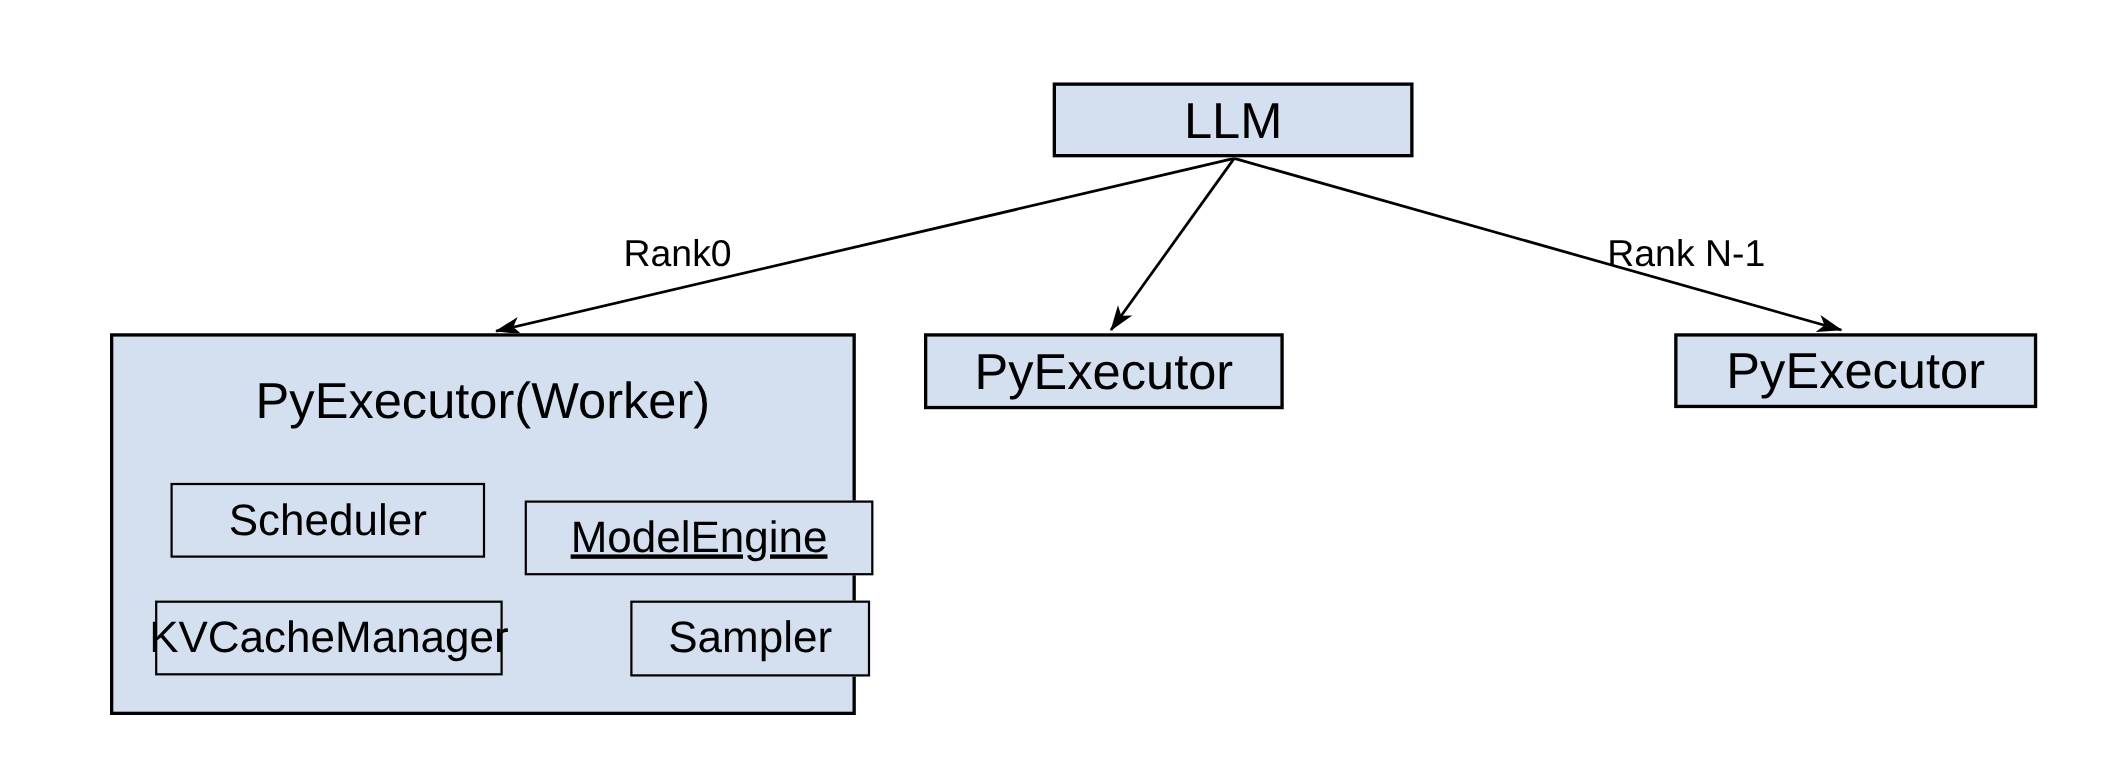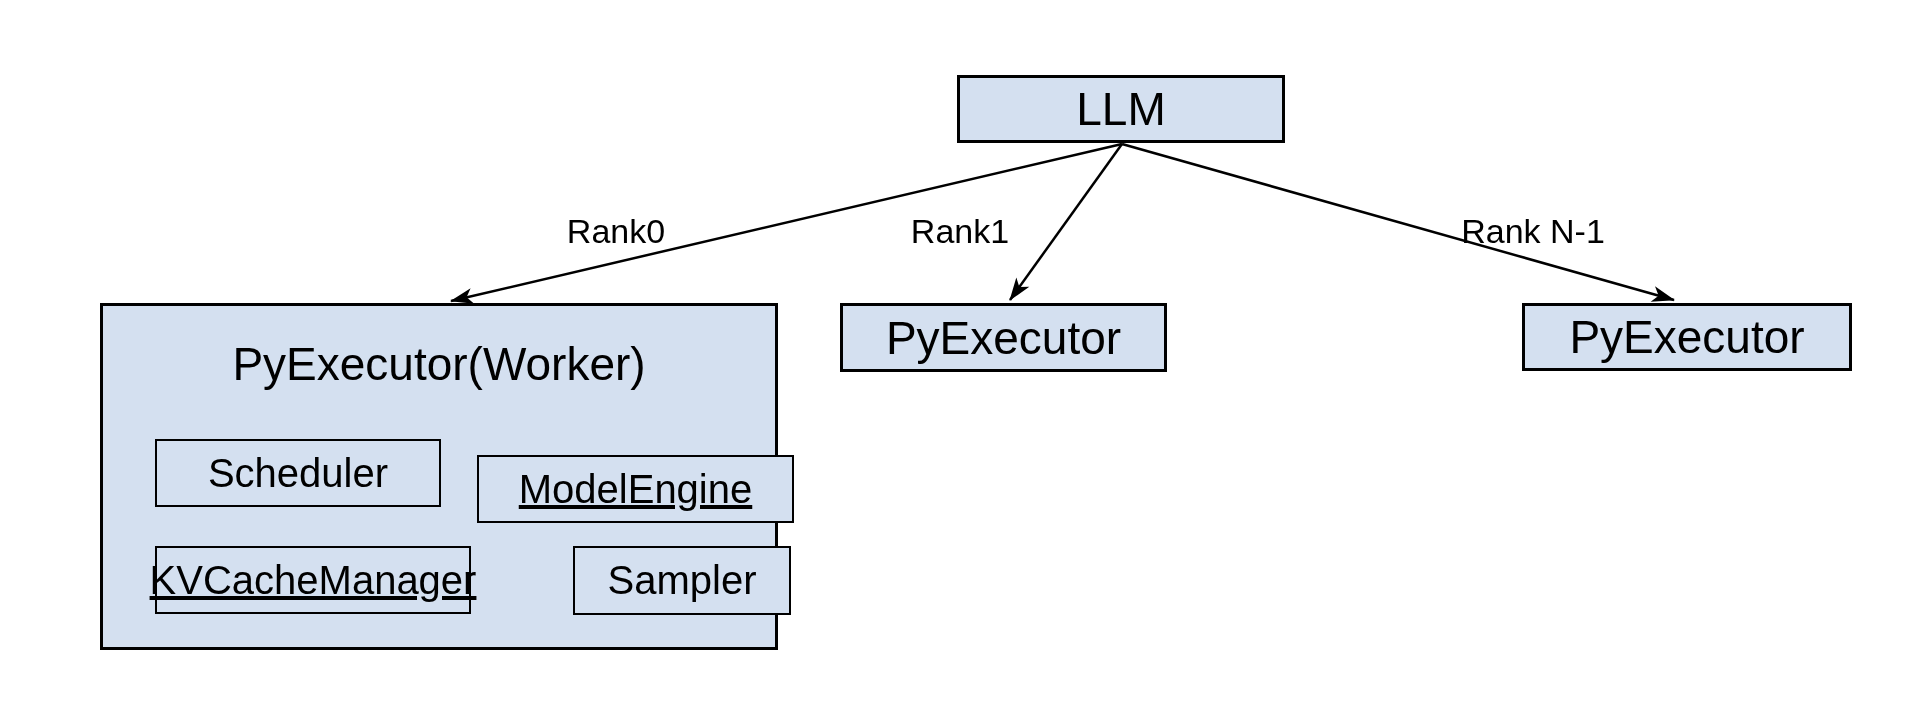--- a/index.html
+++ b/index.html
@@ -57,21 +57,21 @@
     box-sizing: border-box;
     display: flex;
     align-items: center;
     justify-content: center;
     font-size: 40px;
     text-align: center;
     margin-left: 26px;
   }
   .sub-scheduler   { left: 26px;  top: 133px; width: 286px; height: 68px; }
   .sub-modelengine { left: 348px; top: 149px; width: 317px; height: 68px; text-decoration: underline; }
-  .sub-kvcache     { left: 26px;  top: 240px; width: 316px; height: 68px; text-decoration: underline; }
+  .sub-kvcache     { left: 12px;  top: 240px; width: 316px; height: 68px; }
   .sub-sampler     { left: 444px; top: 240px; width: 218px; height: 69px; }
   .edge-label {
     position: absolute;
     font-size: 34px;
     line-height: 34px;
     width: 170px;
     text-align: center;
     white-space: nowrap;
   }
   .label-rank0  { left: 531px;  top: 214px; }
@@ -92,21 +92,20 @@
     <line x1="1122" y1="144" x2="451" y2="301" stroke="#000000" stroke-width="2.5" marker-end="url(#arrowhead)"></line>
     <line x1="1122" y1="144" x2="1010" y2="300" stroke="#000000" stroke-width="2.5" marker-end="url(#arrowhead)"></line>
     <line x1="1122" y1="144" x2="1674" y2="300" stroke="#000000" stroke-width="2.5" marker-end="url(#arrowhead)"></line>
   </svg>
 
   <div class="node node-llm">
     <span>LLM</span>
   </div>
 
   <div class="edge-label label-rank0">Rank0</div>
-  <div class="edge-label label-rank1">Rank1</div>
   <div class="edge-label label-rank-n">Rank N-1</div>
 
   <div class="node node-worker0">
     <div class="worker0-title">PyExecutor(Worker)</div>
     <div class="subnode sub-scheduler">Scheduler</div>
     <div class="subnode sub-modelengine">ModelEngine</div>
     <div class="subnode sub-kvcache">KVCacheManager</div>
     <div class="subnode sub-sampler">Sampler</div>
   </div>
 

